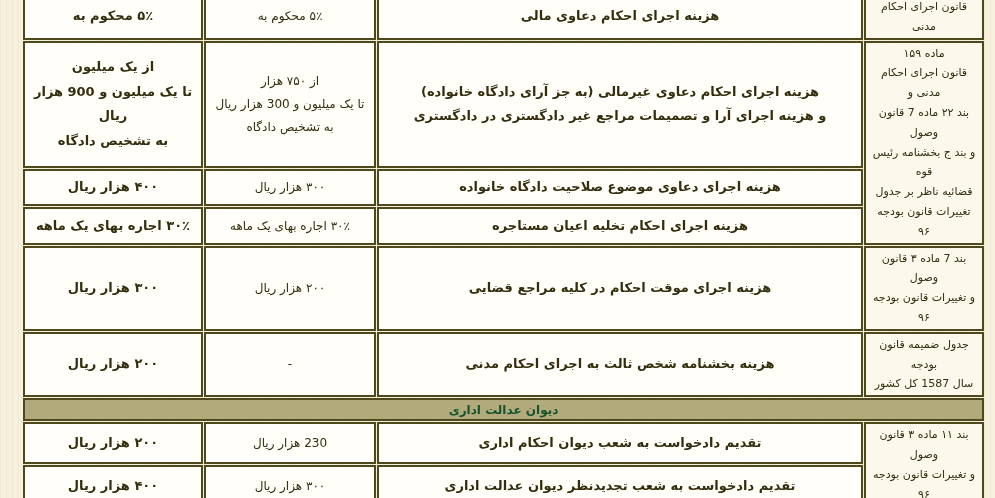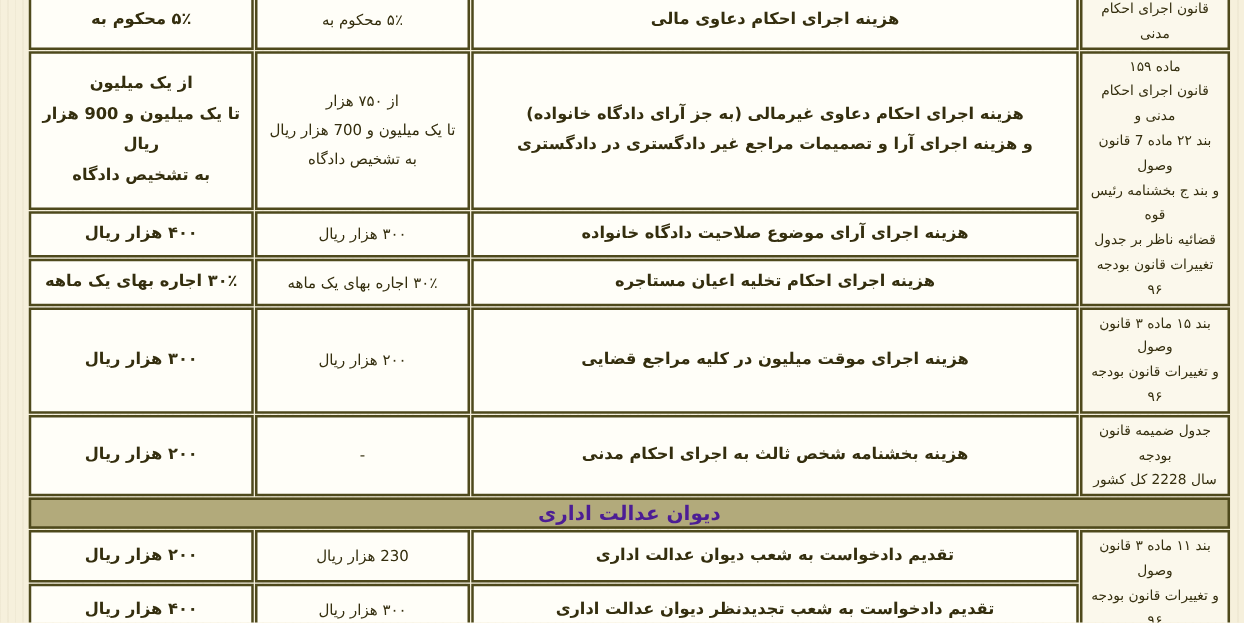--- a/index.html
+++ b/index.html
@@ -36,22 +36,22 @@
   td.desc{
     font-weight:bold;
     font-size:13px;
     line-height:1.9;
   }
   td.amt-a{ font-size:12px; line-height:1.9; }
   td.amt-b{ font-weight:bold; font-size:13px; line-height:1.9; }
   tr.section td{
     background:#b2aa7b;
     font-weight:bold;
-    font-size:16px;
-    color:#4c1d95;
+    font-size:12px;
+    color:#14532d;
   }
 </style>
 </head>
 <body>
 
 <div class="sheet">
   <table>
     <colgroup>
       <col style="width:120px">
       <col style="width:486px">
@@ -70,63 +70,63 @@
     <tr style="height:73px">
       <td class="ref" rowspan="3">ماده ۱۵۹
 قانون اجرای احکام مدنی و
 بند ۲۲ ماده 7 قانون وصول
 و بند ج بخشنامه رئیس قوه
 قضائیه ناظر بر  جدول
 تغییرات قانون بودجه ۹۶</td>
       <td class="desc">هزینه اجرای احکام دعاوی غیرمالی (به جز آرای دادگاه خانواده)
 و هزینه اجرای آرا و تصمیمات مراجع غیر دادگستری در دادگستری</td>
       <td class="amt-a">از ۷۵۰ هزار
-تا یک میلیون و 700 هزار ریال
+تا یک میلیون و 300 هزار ریال
 به تشخیص دادگاه</td>
       <td class="amt-b">از یک میلیون
 تا یک میلیون و 900 هزار ریال
 به تشخیص دادگاه</td>
     </tr>
 
     <tr style="height:23px">
-      <td class="desc">هزینه اجرای آرای موضوع صلاحیت دادگاه خانواده</td>
+      <td class="desc">هزینه اجرای دعاوی موضوع صلاحیت دادگاه خانواده</td>
       <td class="amt-a">۳۰۰ هزار ریال</td>
       <td class="amt-b">۴۰۰ هزار ریال</td>
     </tr>
 
     <tr style="height:22px">
       <td class="desc">هزینه اجرای احکام تخلیه اعیان مستاجره</td>
       <td class="amt-a">۳۰٪ اجاره بهای یک ماهه</td>
       <td class="amt-b">۳۰٪ اجاره بهای یک ماهه</td>
     </tr>
 
     <tr style="height:35px">
-      <td class="ref">بند ۱۵ ماده ۳ قانون وصول
+      <td class="ref">بند 7 ماده ۳ قانون وصول
 و تغییرات قانون بودجه ۹۶</td>
-      <td class="desc">هزینه اجرای موقت میلیون در کلیه مراجع قضایی</td>
+      <td class="desc">هزینه اجرای موقت احکام در کلیه مراجع قضایی</td>
       <td class="amt-a">۲۰۰ هزار ریال</td>
       <td class="amt-b">۳۰۰ هزار ریال</td>
     </tr>
 
     <tr style="height:32px">
       <td class="ref">جدول ضمیمه قانون بودجه
-سال 2228 کل کشور</td>
+سال 1587 کل کشور</td>
       <td class="desc">هزینه بخشنامه شخص ثالث به اجرای احکام مدنی</td>
       <td class="amt-a">-</td>
       <td class="amt-b">۲۰۰ هزار ریال</td>
     </tr>
 
     <tr class="section" style="height:23px">
       <td colspan="4">دیوان عدالت اداری</td>
     </tr>
 
     <tr style="height:22px">
       <td class="ref" rowspan="2">بند ۱۱ ماده ۳ قانون وصول
 و تغییرات قانون بودجه ۹۶</td>
-      <td class="desc">تقدیم دادخواست به شعب دیوان عدالت اداری</td>
+      <td class="desc">تقدیم دادخواست به شعب دیوان احکام اداری</td>
       <td class="amt-a">230 هزار ریال</td>
       <td class="amt-b">۲۰۰ هزار ریال</td>
     </tr>
 
     <tr style="height:23px">
       <td class="desc">تقدیم دادخواست به شعب تجدیدنظر دیوان عدالت اداری</td>
       <td class="amt-a">۳۰۰ هزار ریال</td>
       <td class="amt-b">۴۰۰ هزار ریال</td>
     </tr>
 

